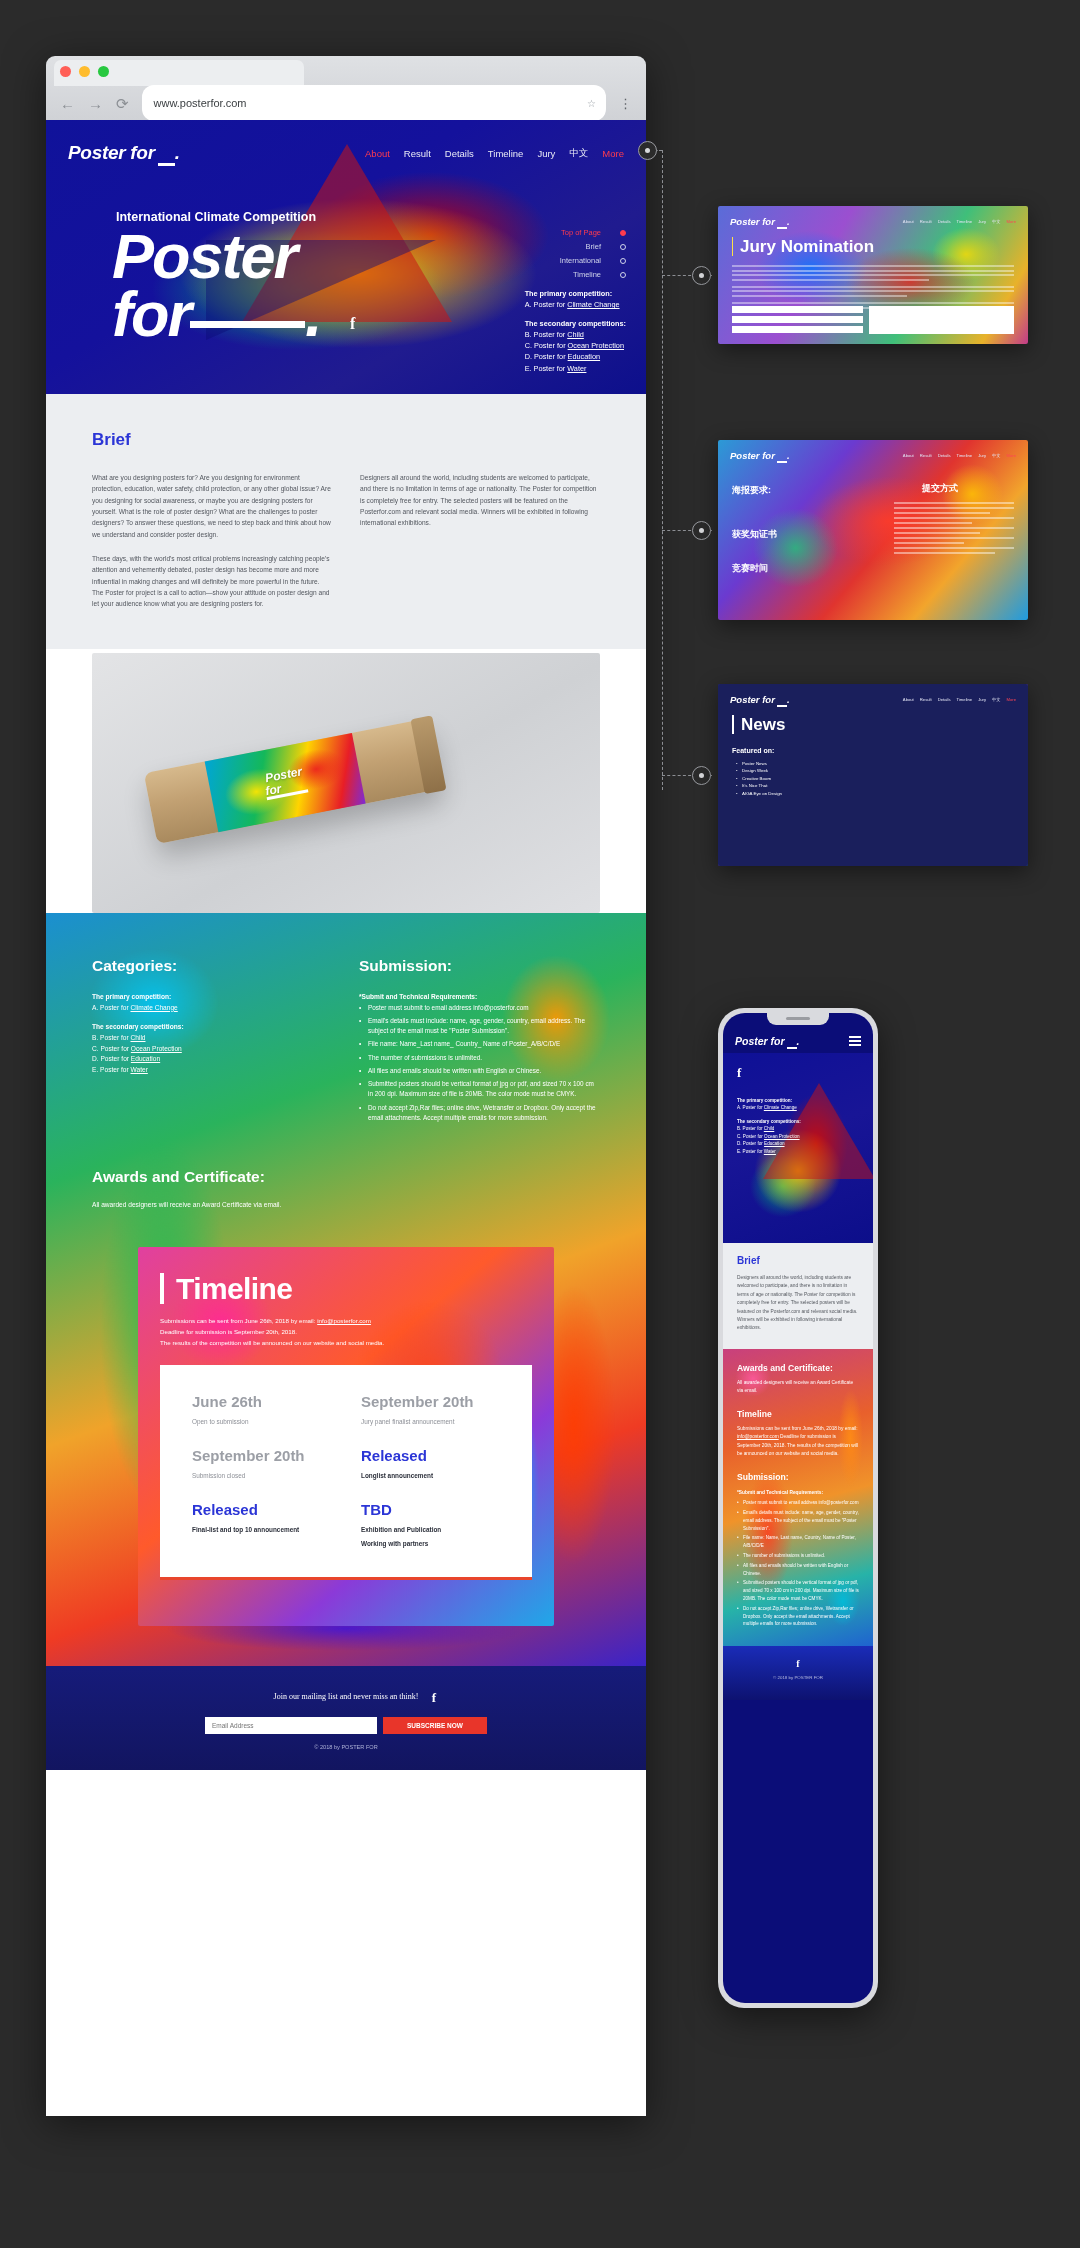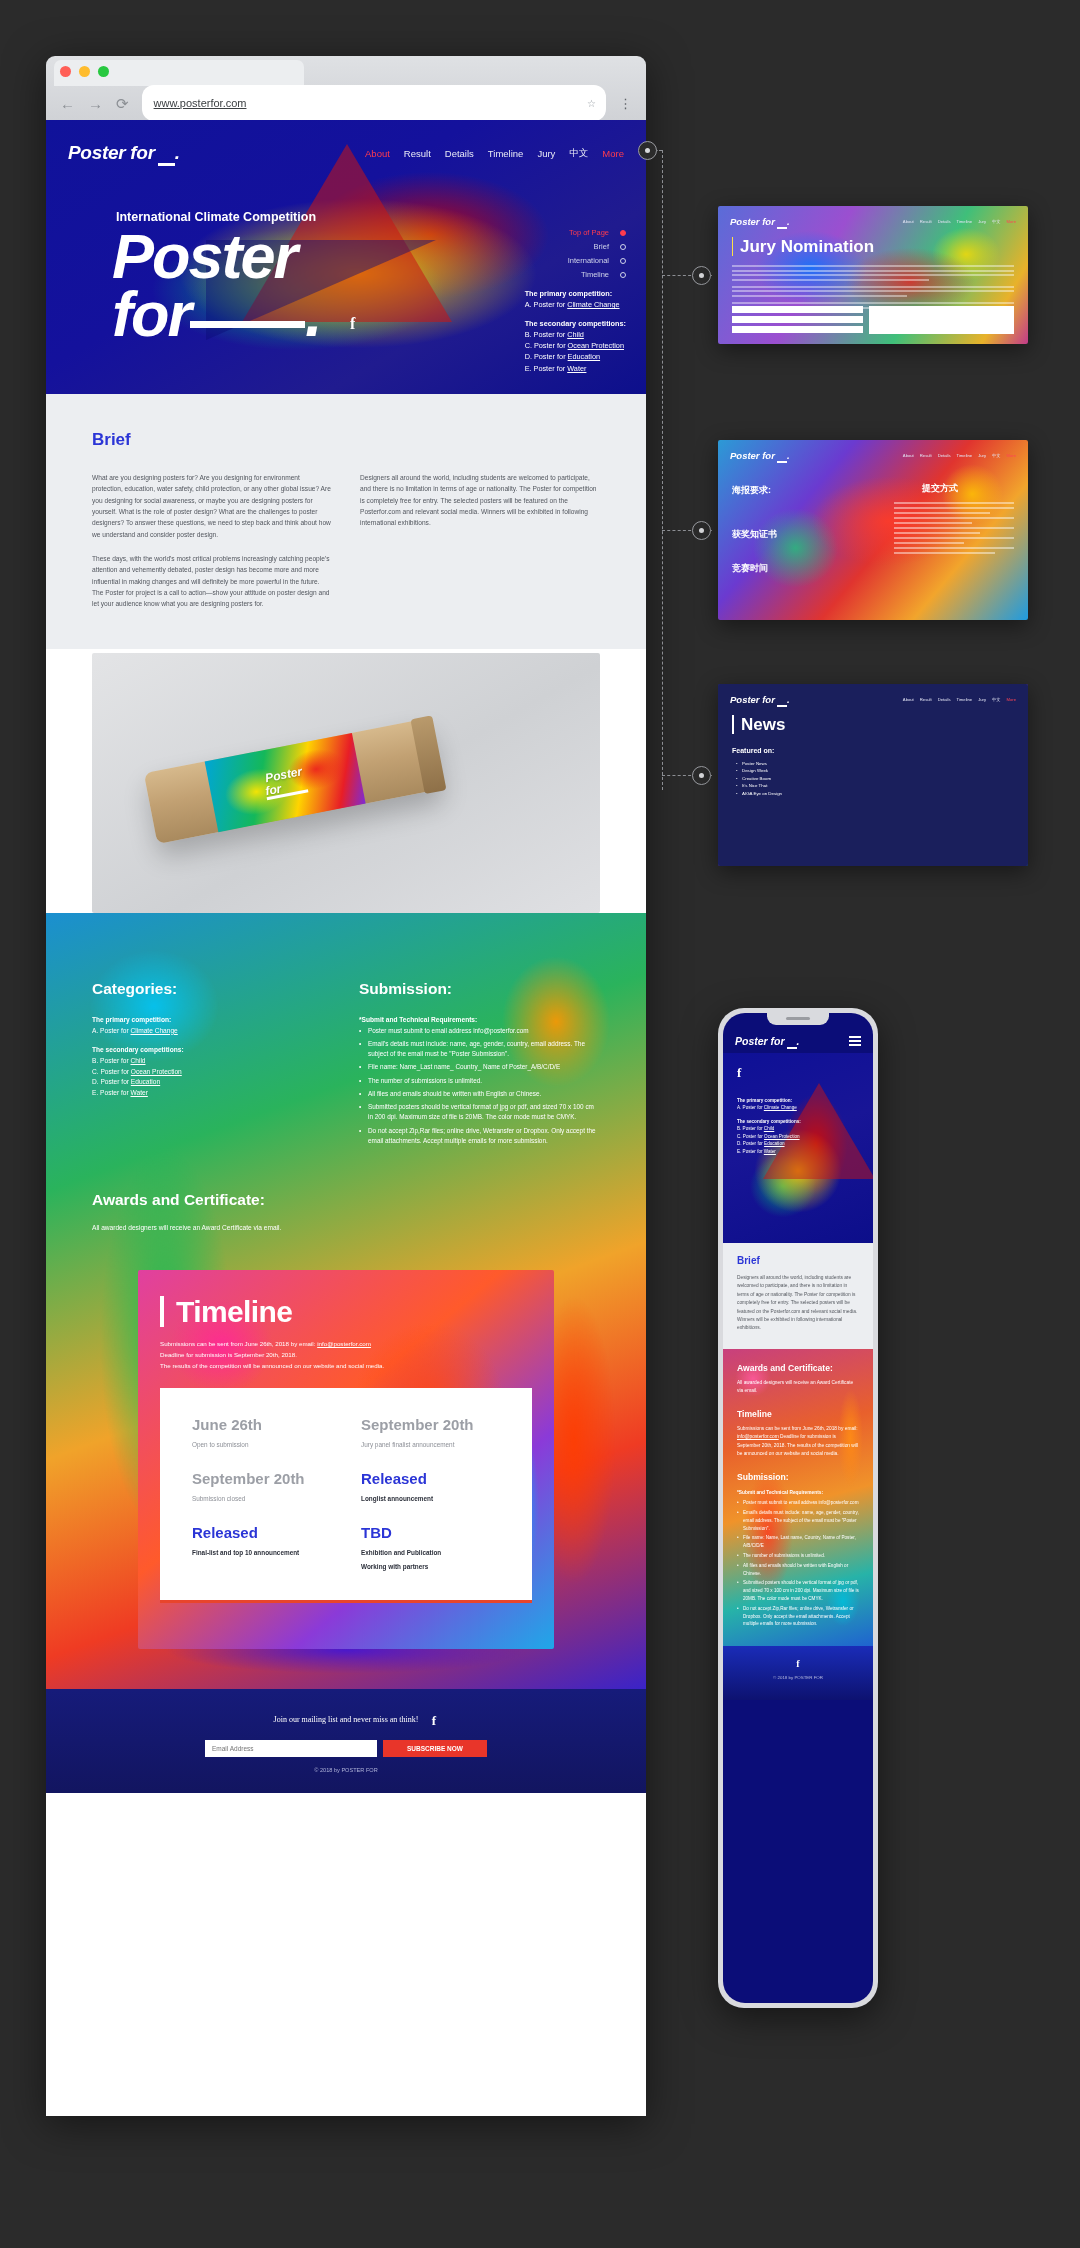--- a/index.html
+++ b/index.html
@@ -36,21 +36,21 @@
   .dot { width: 11px; height: 11px; border-radius: 50%; }
   .dot.r { background: #ff5f57; } .dot.y { background: #febc2e; } .dot.g { background: #28c840; }
   .chrome-row2 {
     position: absolute; left: 0; right: 0; top: 30px; height: 34px;
     display: flex; align-items: center; padding: 0 14px; gap: 13px;
   }
   .navbtn { color: #8b8f94; font-size: 15px; line-height: 1; user-select:none;}
   .urlbar {
     flex: 1; height: 36px; background: #fff; border-radius: 12px;
     display: flex; align-items: center; padding: 0 12px;
-    font-size: 11px; color: #3c4043; position: relative; text-decoration: underline;
+    font-size: 11px; color: #3c4043; position: relative;
   }
   .star { position: absolute; right: 10px; color: #9aa0a6; font-size: 10px; }
   .kebab { color: #5f6368; font-size: 13px; letter-spacing: 0; }
 
   .page { height: calc(100% - 64px); overflow: hidden; position: relative; background:#fff;}
 
   
   .hero {
     height: 274px; position: relative; overflow: hidden;
     background:
@@ -87,21 +87,21 @@
   .mainnav a.more { color: #ff3b4e; }
 
   .hero-sub { position:absolute; left:70px; top:90px; color:#fff; font-size:12.5px; font-weight:700; z-index:5;}
   .hero-title {
     position: absolute; left: 66px; top: 108px; z-index: 5;
     color: #fff; font-size: 63px; line-height: .92; font-weight: 700; font-style: italic; letter-spacing: -2px;
   }
   .hero-title .blank { border-bottom: 7px solid #fff; display:inline-block; width:115px; vertical-align: 8px;}
 
   .dotnav { position: absolute; right: 20px; top: 108px; z-index: 6; text-align: right; }
-  .dotnav .row { display: flex; align-items: center; justify-content: flex-end; gap: 11px; margin-bottom: 5px; font-size: 7.5px; color: #cfd3ea; }
+  .dotnav .row { display: flex; align-items: center; justify-content: flex-end; gap: 19px; margin-bottom: 5px; font-size: 7.5px; color: #cfd3ea; }
   .dotnav .row.on { color: #ff3b4e; }
   .dotnav .bullet { width: 6px; height: 6px; border-radius: 50%; border: 1px solid #cfd3ea; }
   .dotnav .row.on .bullet { background: #ff3b4e; border-color: #ff3b4e; }
 
   .complist { position: absolute; right: 20px; top: 168px; z-index: 6; color:#fff; font-size: 7.3px; line-height: 1.55; }
   .complist .hd { font-weight: 700; }
   .complist u { text-decoration: underline; }
   .fb-hero { position:absolute; left:304px; top:195px; color:#fff; font-size:16px; font-weight:700; z-index:6; font-family:"Liberation Serif",serif;}
 
   
@@ -140,21 +140,21 @@
     padding: 44px 46px 40px; position: relative; color: #fff;
     background:
       radial-gradient(closest-side at 18% 12%, rgba(0,200,255,.8), rgba(0,200,255,0) 60%),
       radial-gradient(closest-side at 85% 14%, rgba(255,150,0,.9), rgba(255,150,0,0) 60%),
       radial-gradient(closest-side at 20% 55%, rgba(0,190,90,.85), rgba(0,190,90,0) 55%),
       radial-gradient(closest-side at 88% 68%, rgba(255,60,0,.85), rgba(255,60,0,0) 58%),
       radial-gradient(closest-side at 50% 95%, rgba(60,20,220,.85), rgba(60,20,220,0) 60%),
       linear-gradient(160deg,#1b8fd0,#2ab35c 28%,#f0a32a 55%,#ef3b23 75%,#3a23c8);
   }
   .gcols { display: flex; gap: 26px; }
-  .gcol { flex: 1; margin-top: 23px; }
+  .gcol { flex: 1; }
   .gcol h3 { font-size: 15.5px; font-weight: 700; margin-bottom: 18px; }
   .gcol .sub { font-size: 6.6px; font-weight: 700; margin: 10px 0 3px; }
   .gcol .li { font-size: 6.6px; line-height: 1.6; }
   .gcol .li u { text-decoration: underline; }
   .gcol ul { list-style: none; }
   .gcol ul li { font-size: 6.4px; line-height: 1.6; margin-bottom: 3px; padding-left: 9px; position: relative; }
   .gcol ul li:before { content:"•"; position:absolute; left:0; }
   .awards { margin-top: 42px; }
   .awards h3 { font-size: 15.5px; font-weight: 700; margin-bottom: 14px; }
   .awards p { font-size: 6.6px; line-height: 1.6; }

